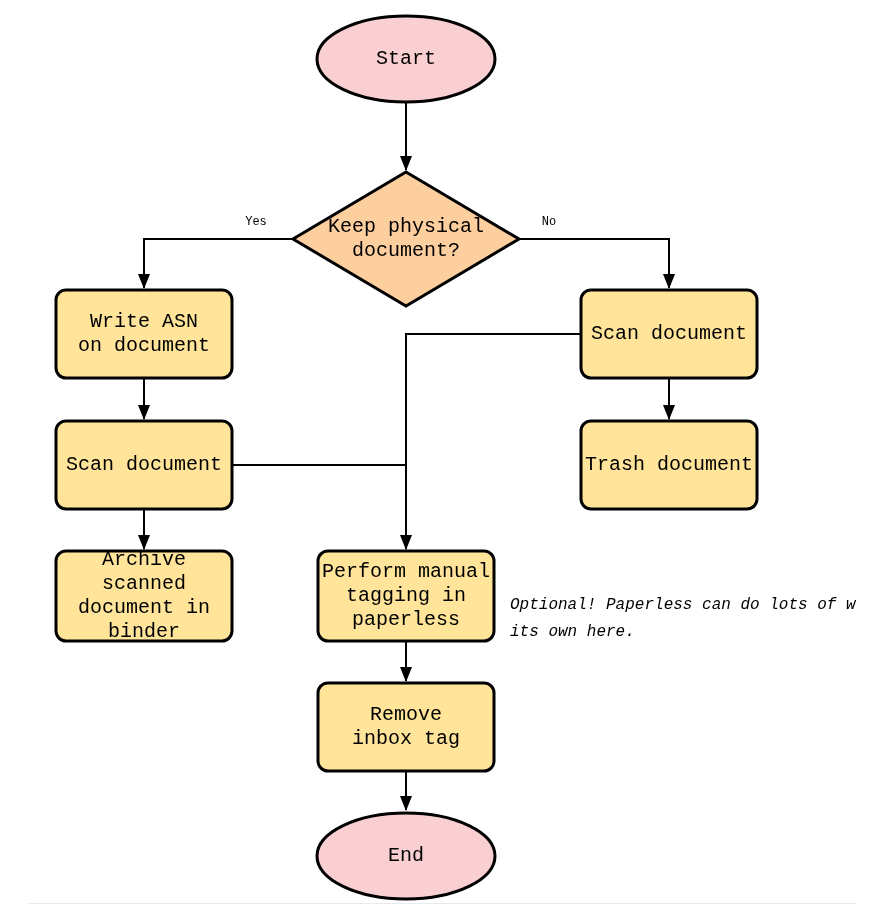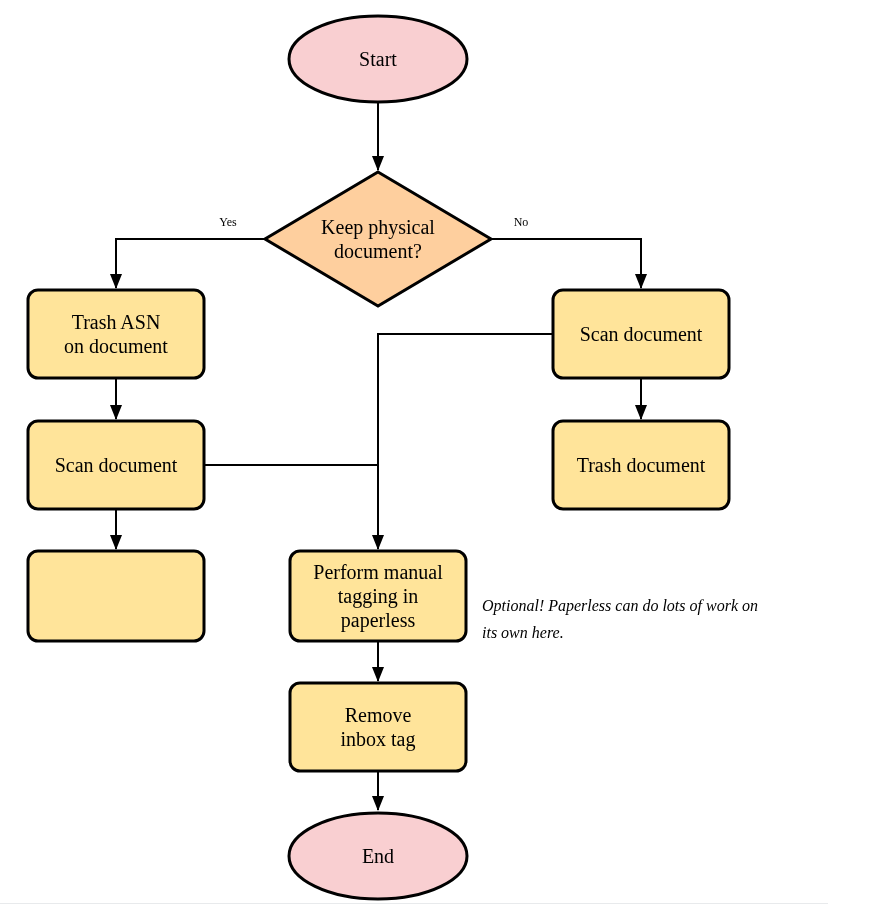--- a/index.html
+++ b/index.html
@@ -1,23 +1,24 @@
 <!DOCTYPE html>
 <html style="--background: #ffffff; --terminal-fill: #f9cfd1; --decision-fill: #fecf9e; --process-fill: #ffe49a; --shape-stroke: #000000; --text: #000000; --bottom-border: #e8eaec;"><head>
 <meta charset="utf-8">
 <style>
   html, body { margin: 0; padding: 0; background: #ffffff; }
   .canvas {
     position: relative;
     width: 828px;
     height: 907px;
     background: var(--background, #ffffff);
-    font-family: Liberation Serif, serif;
+    font-family: Liberation Mono, monospace;
     color: var(--text, #000000);
     overflow: hidden;
+    margin-left: 28px;
   }
   .layer { position: absolute; left: 0; top: 0; }
   .edge {
     fill: none;
     stroke: var(--shape-stroke, #000000);
     stroke-width: 2;
   }
   .shape {
     stroke: var(--shape-stroke, #000000);
     stroke-width: 3;
@@ -98,23 +99,26 @@
       <rect class="shape process" x="553" y="421" width="176" height="88" rx="10" ry="10"></rect>
       <rect class="shape process" x="290" y="551" width="176" height="90" rx="10" ry="10"></rect>
       <rect class="shape process" x="290" y="683" width="176" height="88" rx="10" ry="10"></rect>
       <ellipse class="shape terminal" cx="378" cy="856" rx="89" ry="43"></ellipse>
     </g>
   </svg>
 
   <div class="lbl" style="left:290px; top:15px; width:176px; height:88px;">Start</div>
   <div class="lbl" style="left:265px; top:172px; width:226px; height:134px;">Keep physical
 document?</div>
-  <div class="lbl" style="left:28px; top:290px; width:176px; height:88px;">Trash ASN
+  <div class="lbl" style="left:28px; top:290px; width:176px; height:88px;">Write ASN
 on document</div>
   <div class="lbl" style="left:28px; top:421px; width:176px; height:88px;">Scan document</div>
+  <div class="lbl" style="left:28px; top:551px; width:176px; height:90px;">Archive scanned
+document in
+binder</div>
   <div class="lbl" style="left:553px; top:290px; width:176px; height:88px;">Scan document</div>
   <div class="lbl" style="left:553px; top:421px; width:176px; height:88px;">Trash document</div>
   <div class="lbl" style="left:290px; top:551px; width:176px; height:90px;">Perform manual
 tagging in
 paperless</div>
   <div class="lbl" style="left:290px; top:683px; width:176px; height:88px;">Remove
 inbox tag</div>
   <div class="lbl" style="left:290px; top:812px; width:176px; height:88px;">End</div>
 
   <div class="edge-lbl" style="left:203px; top:210px; width:50px; height:24px;">Yes</div>

